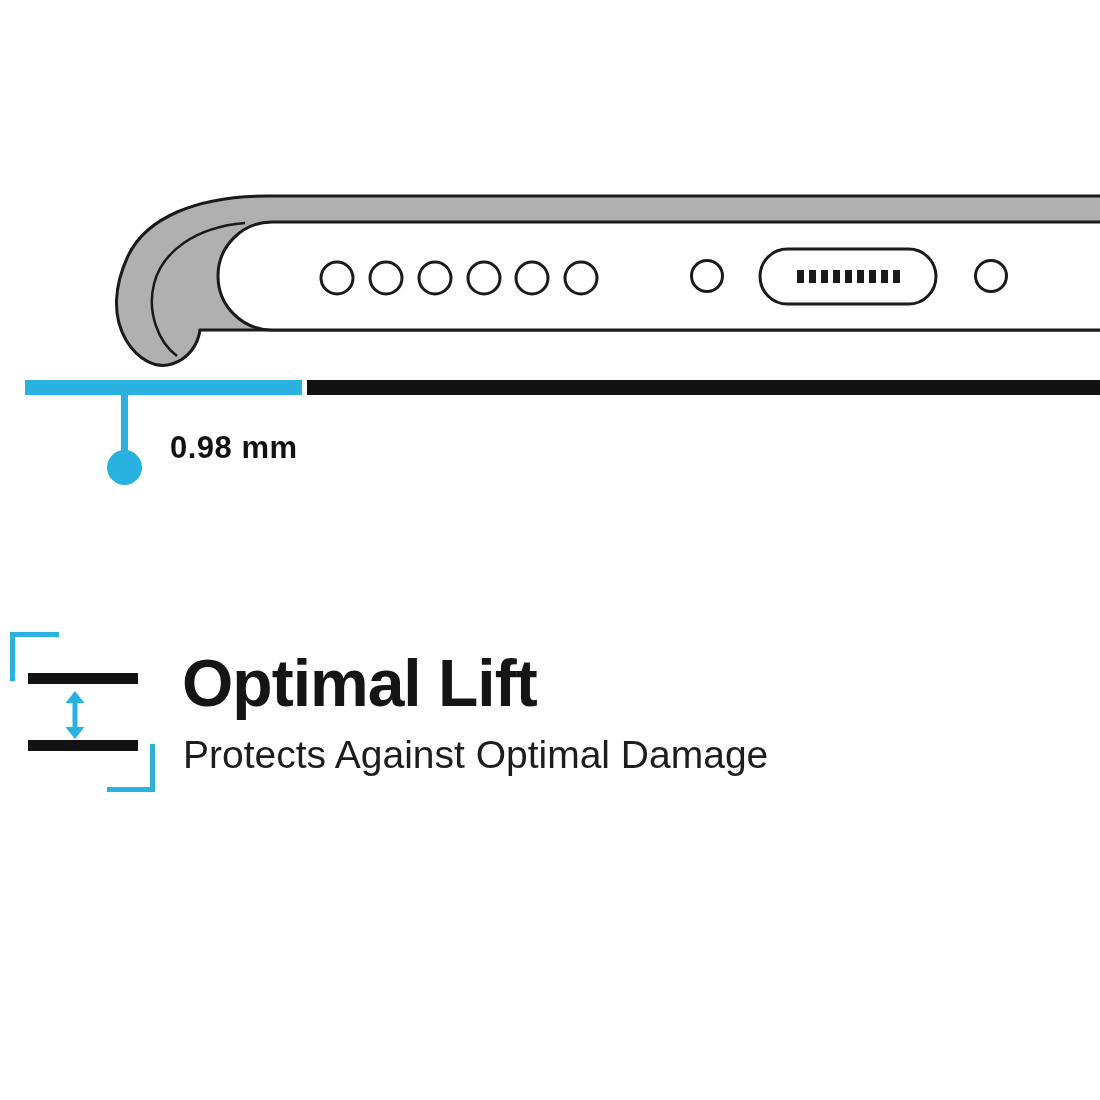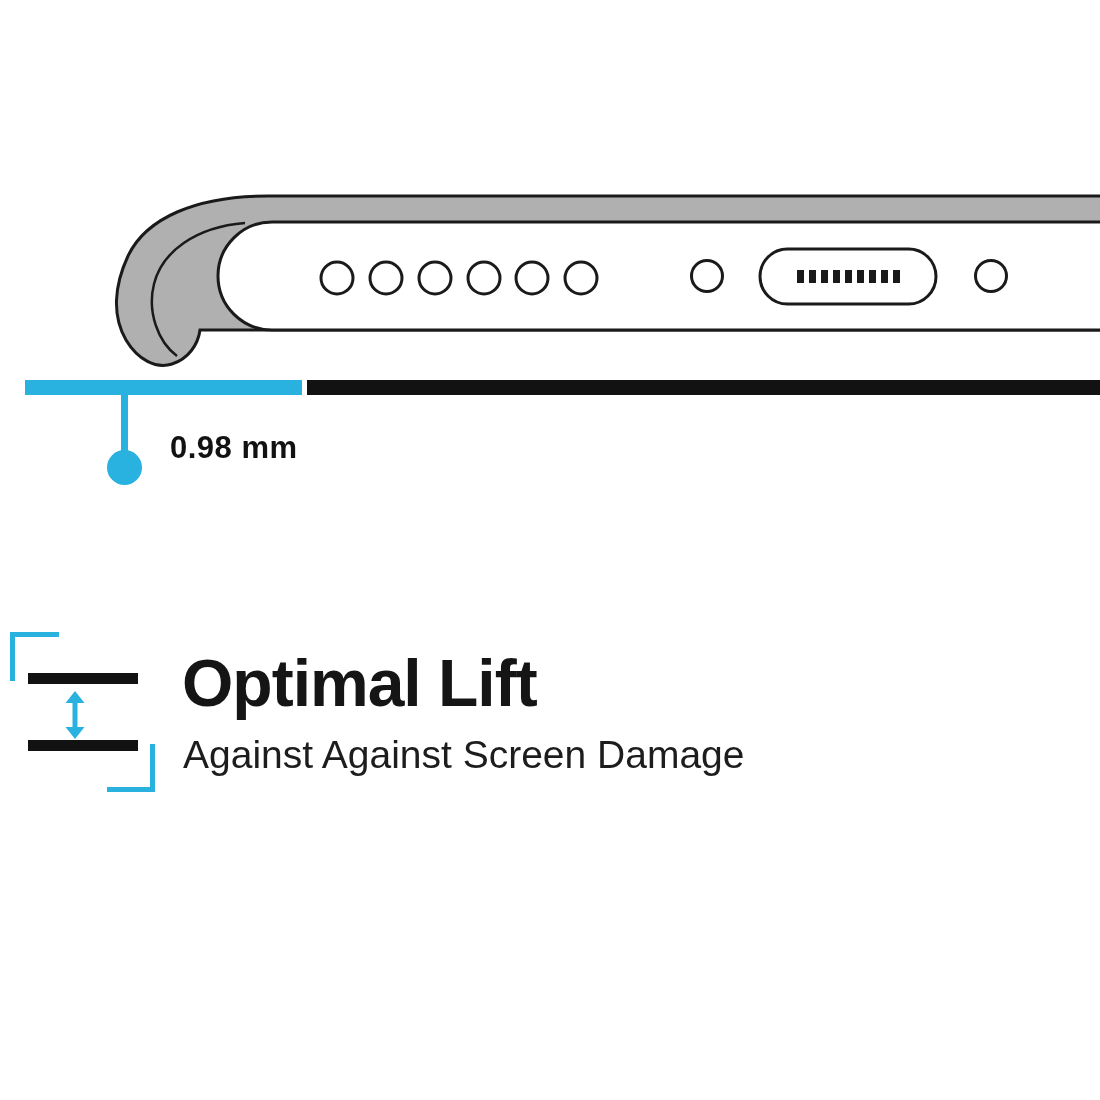--- a/index.html
+++ b/index.html
@@ -142,15 +142,15 @@
     <line x1="15" y1="11" x2="15" y2="39" stroke="#29B2E0" stroke-width="5"></line>
     <polygon points="15,1 5.5,13 24.5,13" fill="#29B2E0"></polygon>
     <polygon points="15,49 5.5,37 24.5,37" fill="#29B2E0"></polygon>
   </svg>
 
   <div class="abs lift-bar lift-bar-bot"></div>
   <div class="abs brk brk-br-v"></div>
   <div class="abs brk brk-br-h"></div>
 
   <div class="abs feature-title">Optimal Lift</div>
-  <div class="abs feature-subtitle">Against Against Screen Damage</div>
+  <div class="abs feature-subtitle">Protects Against Optimal Damage</div>
 
 </div>
 
 </body></html>

